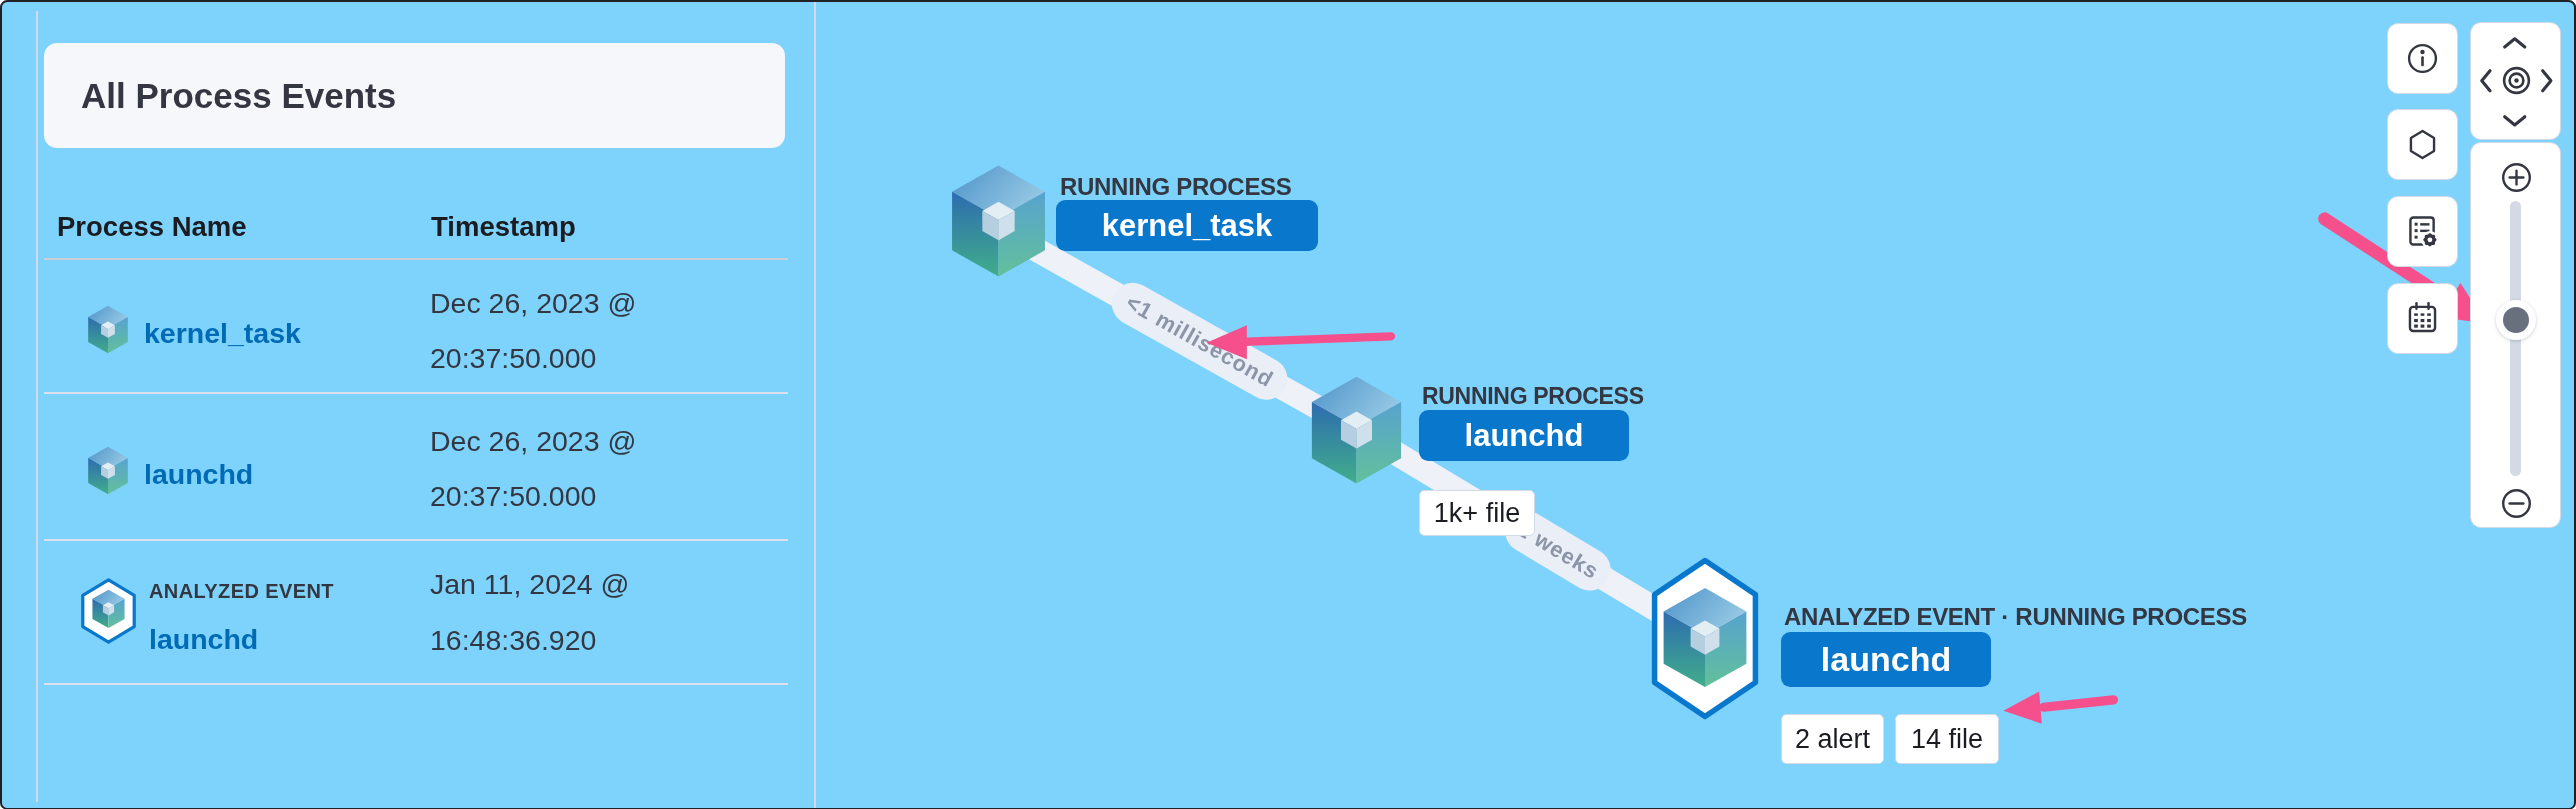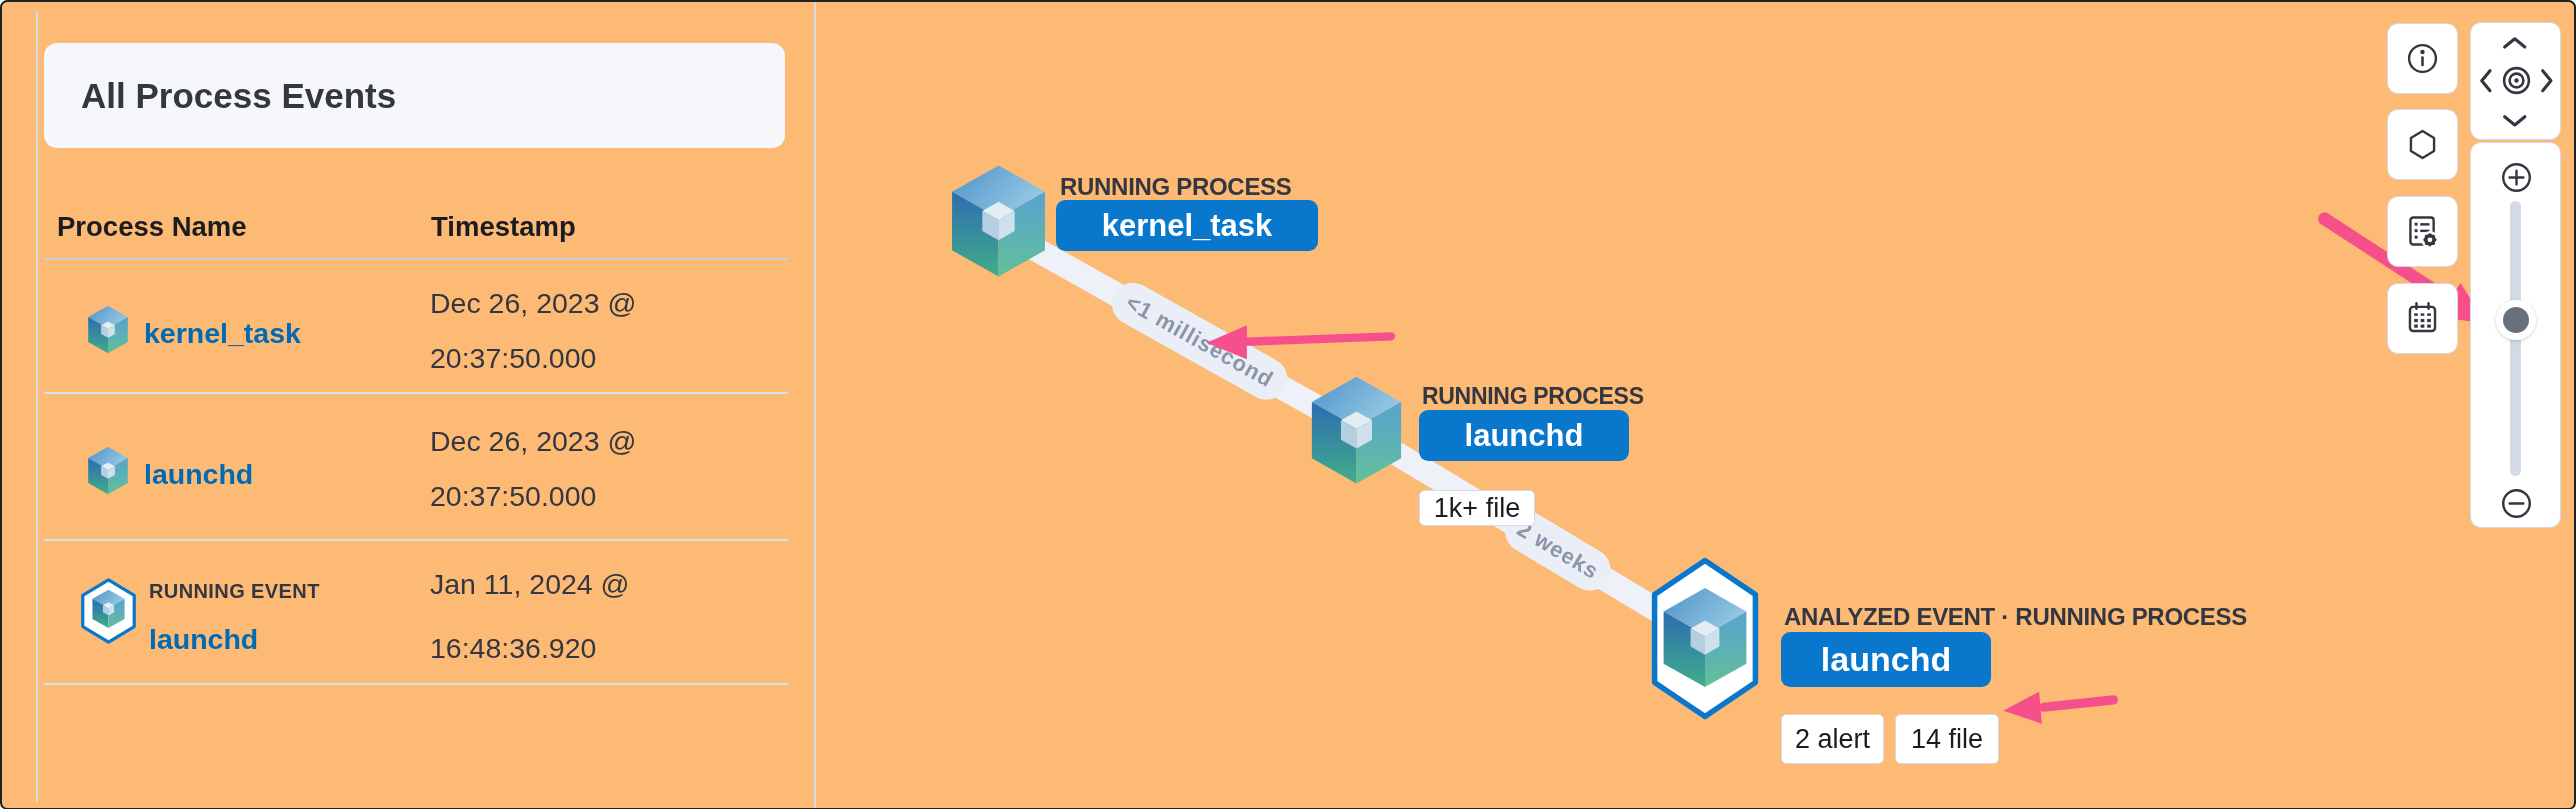--- a/index.html
+++ b/index.html
@@ -1,18 +1,18 @@
 <!DOCTYPE html>
 <html style="font-size:14.7px"><head>
 <meta charset="utf-8">
 <style>
   html,body{margin:0;padding:0;background:#fff;}
   #app{
     position:relative;width:2576px;height:810px;box-sizing:border-box;
-    border:2.8px solid #1f2126;border-radius:7.3px;overflow:hidden;background:#fdba74;
+    border:2.8px solid #1f2126;border-radius:7.3px;overflow:hidden;background:#7dd3fc;
     font-family:"Liberation Sans",sans-serif;color:#343741;
   }
   .abs{position:absolute;}
   .vline{position:absolute;width:1.8px;background:#d3dae6;}
   .panel-title{
     background:#f5f7fa;border-radius:13px;display:flex;align-items:center;
     font-size:35px;font-weight:600;color:#343741;padding-left:37px;box-sizing:border-box;
   }
   .th{font-size:27.5px;font-weight:bold;color:#1a1c21;}
   .rowline{position:absolute;height:1.8px;background:#dbe1ea;}
@@ -119,24 +119,24 @@
   </div>
   <div class="rowline" style="left:42px;top:537px;width:744px;"></div>
 
   <div class="abs" style="left:42px;top:537px;width:744px;height:144px;">
     <svg class="abs" viewBox="0 0 66 74" style="left:34px;top:38px;width:61px;height:68px;">
       <path d="M33,3 L61,20 L61,54 L33,71 L5,54 L5,20 Z" fill="#fff" stroke="#0877cc" stroke-width="3.5" stroke-linejoin="round"></path>
       <g transform="translate(14,13) scale(0.38)">
           <use href="#cube"></use>
         </g>
     </svg>
-    <div class="abs evt-label" style="left:105px;top:41px;">RUNNING EVENT</div>
+    <div class="abs evt-label" style="left:105px;top:41px;">ANALYZED EVENT</div>
     <span class="abs proc-link" style="left:105px;top:84px;">launchd</span>
     <div class="abs ts" style="left:386px;top:28.5px;">Jan 11, 2024 @</div>
-    <div class="abs ts" style="left:386px;top:93px;text-align:center;">16:48:36.920</div>
+    <div class="abs ts" style="left:386px;top:85px;text-align:center;">16:48:36.920</div>
   </div>
   <div class="rowline" style="left:42px;top:681px;width:744px;"></div>
 
   <div class="edge" style="left:994px;top:213px;width:416px;transform:rotate(29.3deg);">
     <div class="edge-pill" style="left:136px;width:195px;">
       <span>&lt;1 millisecond</span>
     </div>
   </div>
   <div class="edge" style="left:1357px;top:417px;width:407px;transform:rotate(31deg);">
     <div class="edge-pill" style="left:174px;width:116px;">
@@ -152,21 +152,21 @@
     <span>kernel_task</span>
   </div>
 
   <svg class="abs z2" viewBox="0 0 100 116" style="left:1306px;top:372px;width:97px;height:114px;">
       <use href="#cube"></use>
     </svg>
   <div class="abs z2 node-label" style="left:1420px;top:381px;font-size:23px;">RUNNING PROCESS</div>
   <div class="abs z2 badge" style="left:1417px;top:408px;width:210px;height:51px;font-size:31px;">
     <span>launchd</span>
   </div>
-  <div class="abs z2 pill" style="left:1417px;top:488px;width:116px;height:36px;">
+  <div class="abs z2 pill" style="left:1417px;top:488px;width:116px;height:46px;">
     <span>1k+ file</span>
   </div>
 
   <svg class="abs z2" viewBox="0 0 128 180" style="left:1644px;top:554px;width:118px;height:165px;">
     <path d="M64,5 L119,42 L119,138 L64,175 L9,138 L9,42 Z" fill="#fff" stroke="#0877cc" stroke-width="6" stroke-linejoin="round"></path>
   </svg>
   <svg class="abs z2" viewBox="0 0 100 116" style="left:1658px;top:584px;width:90px;height:105px;">
       <use href="#cube"></use>
     </svg>
   <div class="abs z2 node-label" style="left:1782px;top:601px;">ANALYZED EVENT · RUNNING PROCESS</div>

